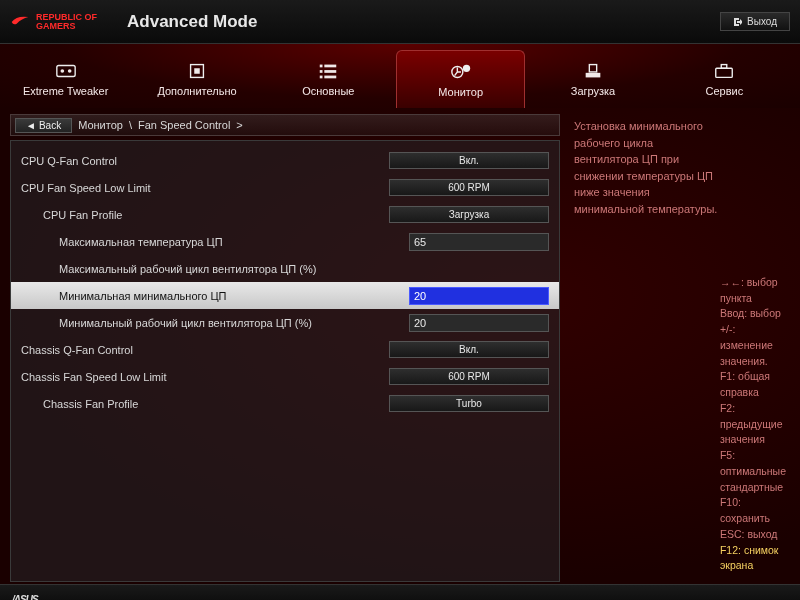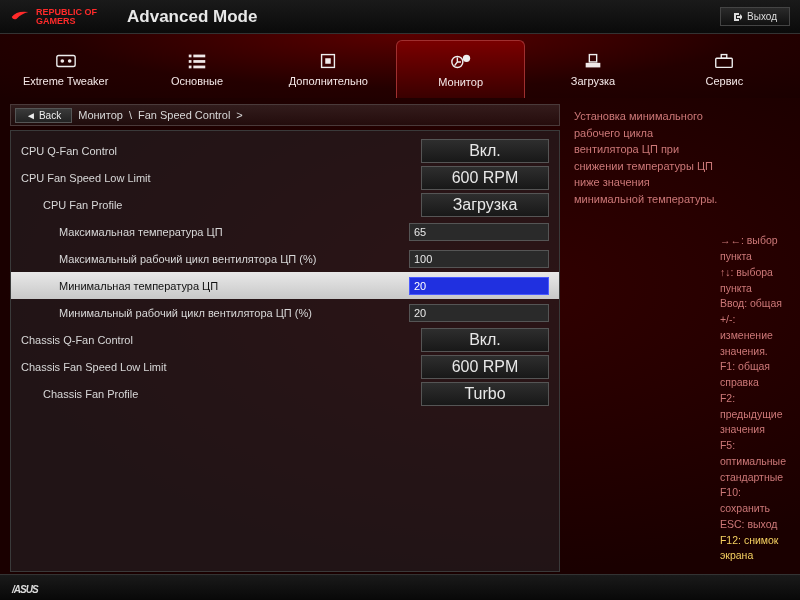--- a/index.html
+++ b/index.html
@@ -6,21 +6,21 @@
   body {
     width: 800px; height: 600px;
     background: #000;
     font-family: "Segoe UI", Arial, sans-serif;
     font-size: 11px;
     color: #d8d8d8;
     overflow: hidden;
     position: relative;
   }
   .topbar {
-    height: 34px;
+    height: 44px;
     background: linear-gradient(to bottom, #1a1a1a, #0a0a0a);
     display: flex;
     align-items: center;
     padding: 0 10px;
     border-bottom: 1px solid #333;
   }
   .logo {
     display: flex; align-items: center; gap: 6px;
     color: #ff2a2a;
     font-weight: bold;
@@ -110,26 +110,26 @@
     padding: 0 10px;
   }
   .setting-row.selected {
     background: linear-gradient(to bottom, #e8e8e8, #c8c8c8);
     color: #111;
   }
   .setting-label { flex: 1; white-space: nowrap; }
   .indent-1 { padding-left: 22px; }
   .indent-2 { padding-left: 38px; }
   .setting-val {
-    width: 128px;
+    width: 160px;
     text-align: center;
     background: linear-gradient(to bottom, #2e2e2e, #181818);
     border: 1px solid #555;
     color: #e8e8e8;
-    font-size: 16px;
+    font-size: 10px;
     padding: 2px 0;
   }
   .setting-input {
     width: 140px;
     background: #2a2a2a;
     border: 1px solid #555;
     color: #e8e8e8;
     font-size: 11px;
     padding: 2px 4px;
     text-align: left;
@@ -186,38 +186,38 @@
 </div>
 
 <div class="tabs">
   <div class="tab">
     <svg class="tab-icon" viewBox="0 0 24 20">
         <rect x="2" y="4" width="20" height="12" rx="2" fill="none" stroke="#eee" stroke-width="1.5"></rect>
         <circle cx="8" cy="10" r="2"></circle>
         <circle cx="16" cy="10" r="2"></circle>
       </svg>
     <span>Extreme Tweaker</span>
+  </div>
+  <div class="tab">
+    <svg class="tab-icon" viewBox="0 0 24 20">
+        <rect x="5" y="3" width="14" height="14" fill="none" stroke="#eee" stroke-width="1.5"></rect>
+        <rect x="9" y="7" width="6" height="6"></rect>
+      </svg>
+    <span>Дополнительно</span>
   </div>
   <div class="tab">
     <svg class="tab-icon" viewBox="0 0 24 20">
         <rect x="3" y="3" width="3" height="3"></rect>
         <rect x="8" y="3" width="13" height="3"></rect>
         <rect x="3" y="9" width="3" height="3"></rect>
         <rect x="8" y="9" width="13" height="3"></rect>
         <rect x="3" y="15" width="3" height="3"></rect>
         <rect x="8" y="15" width="13" height="3"></rect>
       </svg>
     <span>Основные</span>
-  </div>
-  <div class="tab">
-    <svg class="tab-icon" viewBox="0 0 24 20">
-        <rect x="5" y="3" width="14" height="14" fill="none" stroke="#eee" stroke-width="1.5"></rect>
-        <rect x="9" y="7" width="6" height="6"></rect>
-      </svg>
-    <span>Дополнительно</span>
   </div>
   <div class="tab active">
     <svg class="tab-icon" viewBox="0 0 24 20">
         <circle cx="8" cy="10" r="6" fill="none" stroke="#eee" stroke-width="1.5"></circle>
         <path d="M8 10 L8 5 M8 10 L12 10 M8 10 L5 14" stroke="#eee" stroke-width="1.5"></path>
         <circle cx="18" cy="6" r="4" fill="#eee"></circle>
       </svg>
     <span>Монитор</span>
   </div>
   <div class="tab">
@@ -260,24 +260,23 @@
         <div class="setting-row">
           <div class="setting-label indent-1">CPU Fan Profile</div>
           <div class="setting-val">Загрузка</div>
         </div>
         <div class="setting-row">
           <div class="setting-label indent-2">Максимальная температура ЦП</div>
           <div class="setting-input">65</div>
         </div>
         <div class="setting-row">
           <div class="setting-label indent-2">Максимальный рабочий цикл вентилятора ЦП (%)</div>
-          <div class="setting-input">100</div>
         </div>
         <div class="setting-row selected">
-          <div class="setting-label indent-2">Минимальная температура ЦП</div>
+          <div class="setting-label indent-2">Минимальная минимального ЦП</div>
           <div class="setting-input selected">20</div>
         </div>
         <div class="setting-row">
           <div class="setting-label indent-2">Минимальный рабочий цикл вентилятора ЦП (%)</div>
           <div class="setting-input">20</div>
         </div>
         <div class="setting-row">
           <div class="setting-label indent-0">Chassis Q-Fan Control</div>
           <div class="setting-val">Вкл.</div>
         </div>
@@ -289,22 +288,21 @@
           <div class="setting-label indent-1">Chassis Fan Profile</div>
           <div class="setting-val">Turbo</div>
         </div>
       </div>
   </div>
 
   <div class="side-col">
     <div class="help-text">Установка минимального рабочего цикла вентилятора ЦП при снижении температуры ЦП ниже значения минимальной температуры.</div>
     <div class="key-hints" id="key-hints">
         <div><span>→←:</span><span> выбор пункта</span></div>
-        <div><span>↑↓:</span><span> выбора пункта</span></div>
-        <div><span>Ввод:</span><span> общая</span></div>
+        <div><span>Ввод:</span><span> выбор</span></div>
         <div><span>+/-:</span><span> изменение значения.</span></div>
         <div><span>F1:</span><span> общая справка</span></div>
         <div><span>F2:</span><span> предыдущие значения</span></div>
         <div><span>F5:</span><span> оптимальные стандартные</span></div>
         <div><span>F10:</span><span> сохранить</span></div>
         <div><span>ESC:</span><span> выход</span></div>
         <div><span class="hl">F12:</span><span class="hl"> снимок экрана</span></div>
       </div>
   </div>
 </div>

